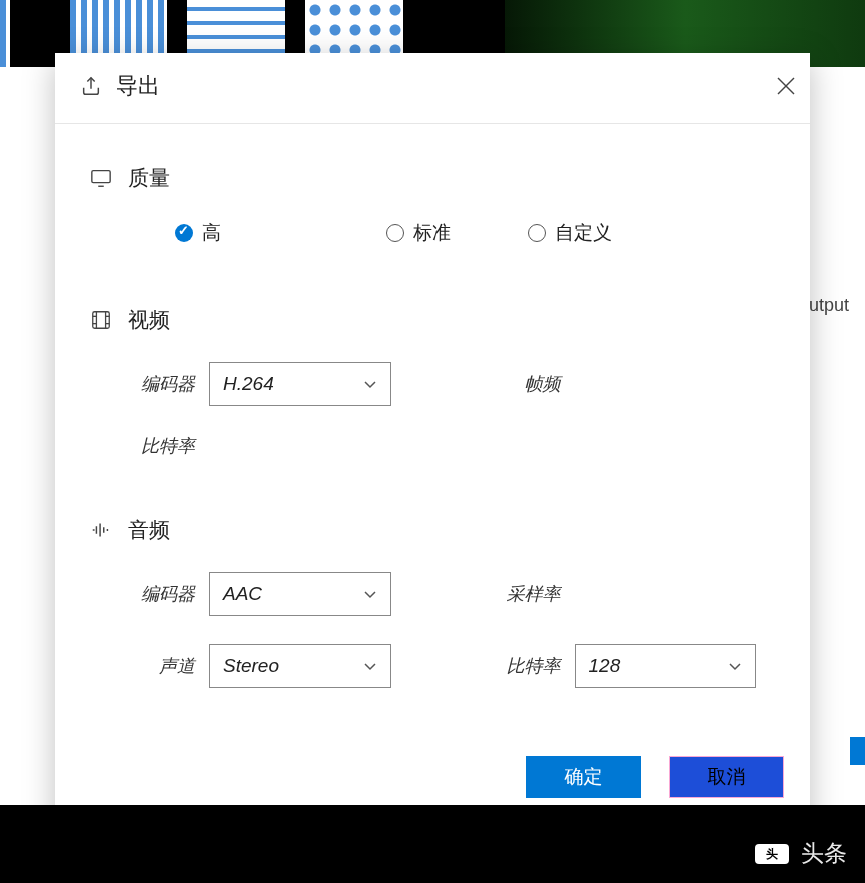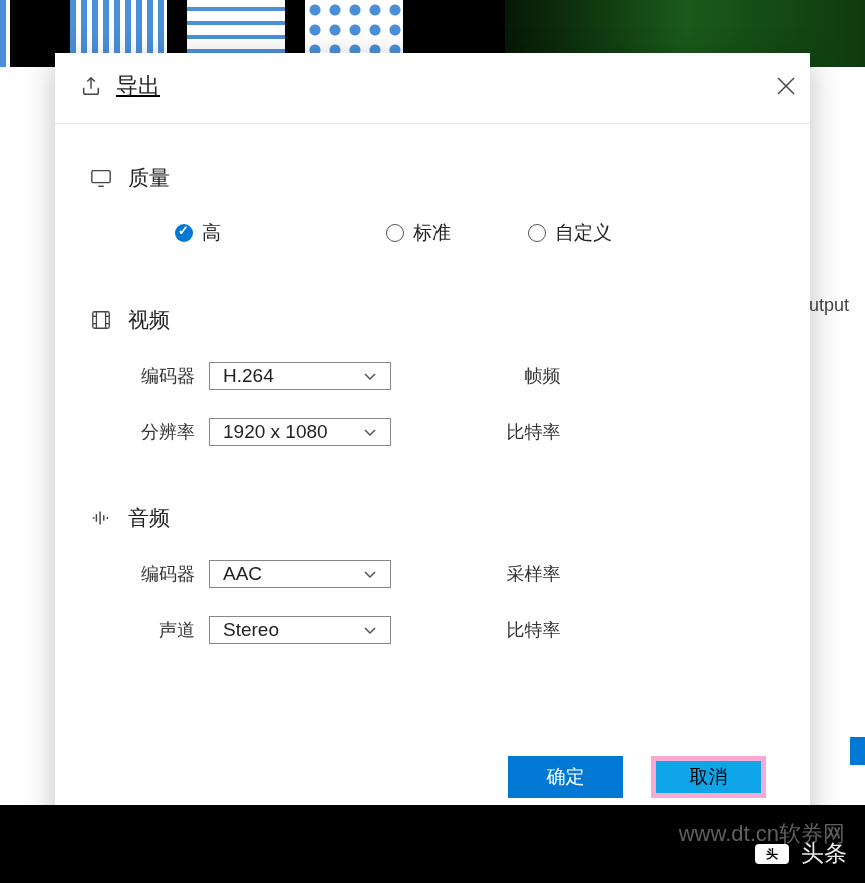--- a/index.html
+++ b/index.html
@@ -20,48 +20,48 @@
     .output-fragment { position:absolute; top:295px; right:16px; color:#444; font-size:18px; }
     .blue-btn { position:absolute; top:737px; right:0; width:15px; height:28px; background:#0078d4; }
     
     .modal {
       position: absolute; top: 53px; left: 55px; width: 755px; height: 775px;
       background: #fff; box-shadow: 0 8px 30px rgba(0,0,0,.25);
       display: flex; flex-direction: column;
     }
     .modal-header {
       display: flex; align-items: center; justify-content: space-between;
-      padding: 18px 14px 22px 25px; border-bottom: 1px solid #e6e6e6; text-decoration: underline;
+      padding: 18px 14px 22px 25px; border-bottom: 1px solid #e6e6e6;
     }
     .modal-header .title-wrap { display:flex; align-items:center; gap:14px; }
     .modal-header .title-wrap span { font-size: 22px; color: #222; }
     .close-x { cursor:pointer; }
     
     .modal-body { flex:1; padding: 40px 54px 10px 35px; }
     
     .section-head { display:flex; align-items:center; gap:16px; margin-bottom: 28px; }
     .section-head .label { font-size: 21px; color:#222; }
     .section-icon { width:22px; height:22px; flex-shrink:0; display:flex; align-items:center; justify-content:center; }
     
     .radio-row { display:flex; align-items:center; gap:0; padding-left: 85px; margin-bottom: 60px; }
     .radio-opt { display:flex; align-items:center; gap:9px; font-size:19px; color:#222; cursor:pointer; }
     .radio-opt:nth-child(1){ margin-right: 165px;}
     .radio-opt:nth-child(2){ margin-right: 77px;}
     .radio-circle { width:18px; height:18px; border:1.5px solid #555; border-radius:50%; position:relative; }
     .radio-circle.selected { border:none; background:#0078d4; }
     .radio-circle.selected::after { content:"✓"; position:absolute; color:#fff; font-size:13px; left:3px; top:-1px; font-weight:bold; }
     
-    .fields-grid { display:grid; grid-template-columns: 1fr 1fr; column-gap: 100px; row-gap: 28px; padding-left: 35px; margin-bottom: 58px;}
+    .fields-grid { display:grid; grid-template-columns: 1fr 1fr; column-gap: 100px; row-gap: 28px; padding-left: 35px; margin-bottom: 58px; font-style: italic;}
     .field { display:flex; align-items:center; }
     .field-label { width: 70px; text-align:right; margin-right: 14px; font-size:18px; color:#333; }
-    .select { flex:1; height:28px; border:1px solid #888; display:flex; align-items:center; justify-content:space-between; padding: 0 13px; font-size:19px; color:#222; cursor:pointer; max-width:200px; }
+    .select { flex:1; height:44px; border:1px solid #888; display:flex; align-items:center; justify-content:space-between; padding: 0 13px; font-size:19px; color:#222; cursor:pointer; max-width:200px; }
     .chevron { flex-shrink:0; }
     
-    .modal-footer { display:flex; justify-content:flex-end; gap:28px; padding: 0 44px 30px 0; }
-    .btn { width:115px; height:42px; font-size:19px; border:5px solid #f9a8d4; background:#0ea5e9; display:flex; align-items:center; justify-content:center; cursor:pointer; }
+    .modal-footer { display:flex; justify-content:flex-end; gap:28px; padding: 0 26px 30px 0; }
+    .btn { width:115px; height:42px; font-size:19px; border:1px solid #f9a8d4; background:#1d4ed8; display:flex; align-items:center; justify-content:center; cursor:pointer; }
     .btn.primary { background:#0078d4; color:#fff; border:none; }
   </style>
 </head>
 <body>
 
 <div class="bg-top">
   <div class="thumb lines" style="width:10px;margin-left:0"></div>
   <div class="thumb lines" style="margin-left:50px"></div>
   <div class="thumb lines2"></div>
   <div class="thumb dots"></div>
@@ -130,29 +130,20 @@
           <span>H.264</span>
           <svg class="chevron" width="14" height="14" viewBox="0 0 14 14" fill="none" stroke="#555" stroke-width="1.5">
               <polyline points="2,5 7,10 12,5"></polyline>
             </svg>
         </div>
       </div>
       <div class="field">
         <span class="field-label">帧频</span>
       </div>
       <div class="field">
-        <span class="field-label">分辨率</span>
-        <div class="select">
-          <span>1920 x 1080</span>
-          <svg class="chevron" width="14" height="14" viewBox="0 0 14 14" fill="none" stroke="#555" stroke-width="1.5">
-              <polyline points="2,5 7,10 12,5"></polyline>
-            </svg>
-        </div>
-      </div>
-      <div class="field">
         <span class="field-label">比特率</span>
       </div>
     </div>
 
     <div class="section-head">
       <svg class="section-icon" viewBox="0 0 24 24" fill="none" stroke="#444" stroke-width="1.6">
         <path d="M3 12h2 M7 8v8 M11 5v14 M15 9v6 M19 11v2 M22 12h0"></path>
       </svg>
       <span class="label">音频</span>
     </div>
@@ -173,33 +164,38 @@
         <span class="field-label">声道</span>
         <div class="select">
           <span>Stereo</span>
           <svg class="chevron" width="14" height="14" viewBox="0 0 14 14" fill="none" stroke="#555" stroke-width="1.5">
               <polyline points="2,5 7,10 12,5"></polyline>
             </svg>
         </div>
       </div>
       <div class="field">
         <span class="field-label">比特率</span>
+        <div class="select">
+          <span>128</span>
+          <svg class="chevron" width="14" height="14" viewBox="0 0 14 14" fill="none" stroke="#555" stroke-width="1.5">
+              <polyline points="2,5 7,10 12,5"></polyline>
+            </svg>
+        </div>
       </div>
     </div>
   </div>
 
   <div class="modal-footer">
     <div class="btn primary">
         <span>确定</span>
       </div>
     <div class="btn">
         <span>取消</span>
       </div>
   </div>
 </div>
 
 <div class="bg-bottom">
-  <span class="wm">www.dt.cn软券网</span>
   <span style="display:flex;align-items:center;gap:6px">
     <span class="tt-logo">头</span>
     <span>头条</span>
   </span>
 </div>
 
 </body></html>

